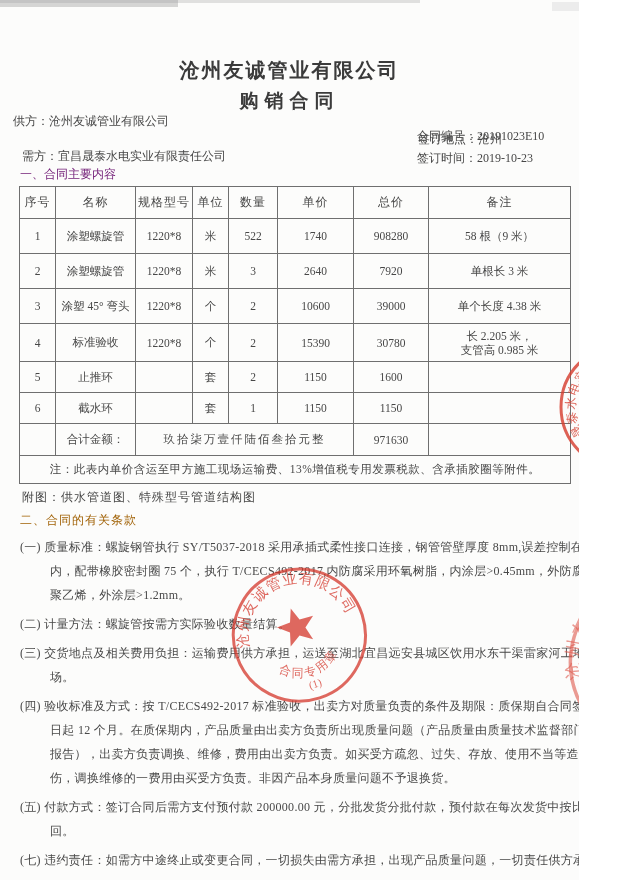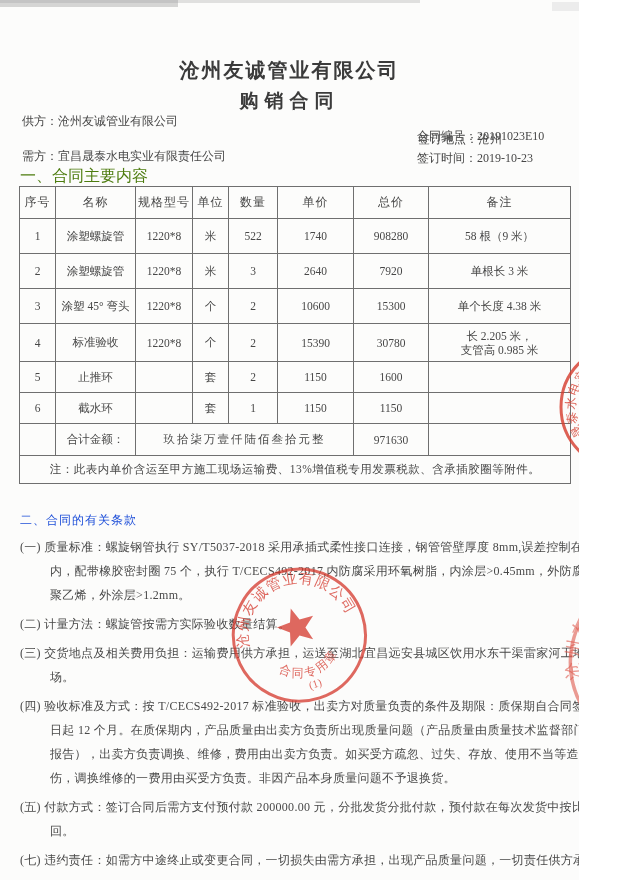--- a/index.html
+++ b/index.html
@@ -15,41 +15,41 @@
   .art-trline{left:631px;top:3px;width:2px;height:24px;background:#8a8a8a;opacity:.6;}
   .art-dot{left:584px;top:699px;width:3px;height:3px;background:#2b2b2b;border-radius:50%;}
 
   .title{position:absolute;left:0;right:0;top:57px;margin:0;text-align:center;
          font-size:20px;font-weight:600;letter-spacing:2px;color:#3b3b3b;}
   .subtitle{position:absolute;left:0;right:0;top:88px;margin:0;text-align:center;
          font-size:19px;font-weight:600;letter-spacing:6px;color:#3b3b3b;}
 
   .meta{position:absolute;left:0;top:0;width:640px;font-size:12px;color:#464646;}
   .meta p{margin:0;position:absolute;white-space:nowrap;}
-  .m-supplier{left:22px;top:113px;text-align:right;}
+  .m-supplier{left:13px;top:113px;text-align:right;}
   .m-buyer{left:22px;top:148px;}
   .m-cno{left:417px;top:128px;text-align:right;}
   .m-place{left:418px;top:131px;text-align:center;}
   .m-date{left:417px;top:150px;}
 
-  .sec1{position:absolute;left:20px;top:166px;margin:0;font-size:16px;color:#4d7c0f;}
+  .sec1{position:absolute;left:20px;top:166px;margin:0;font-size:12px;color:#701a75;}
 
   table.items{position:absolute;left:19px;top:186px;width:551px;border-collapse:collapse;
       table-layout:fixed;font-size:11.5px;color:#474747;border-radius:30px;}
   table.items th,table.items td{border:1px solid #6f6f6f;text-align:center;vertical-align:middle;
       padding:0 2px;font-weight:normal;overflow:hidden;}
   table.items th{font-size:12px;letter-spacing:1px;}
   tr.h32{height:32px;} tr.h35{height:35px;} tr.h38{height:38px;} tr.h28{height:28px;} tr.h31{height:31px;}
   .remark2{display:block;line-height:14px;}
   .remark1{display:block;line-height:14px;}
   td.notecell{text-align:left;padding:4px 6px;letter-spacing:.5px;}
   td.words{letter-spacing:2px;}
 
   .attach{position:absolute;left:22px;top:489px;margin:0;font-size:12px;letter-spacing:1px;}
-  .sec2{position:absolute;left:20px;top:512px;margin:0;font-size:12px;letter-spacing:1px;color:#1d4ed8;}
+  .sec2{position:absolute;left:20px;top:512px;margin:0;font-size:12px;letter-spacing:1px;color:#a16207;}
 
   .clauses{position:absolute;left:20px;top:535px;width:596px;font-size:12px;color:#484848;}
   .clauses p{margin:0 0 5px 0;line-height:24px;padding-left:30px;text-indent:-30px;letter-spacing:.3px;}
 
   .stamp{position:absolute;pointer-events:none;}
   .stampA{left:538px;top:322px;transform:rotate(-45deg);}
   .stampB{left:225px;top:557px;transform:rotate(-18deg);}
   .stampC{left:563px;top:553px;transform:rotate(-28deg);}
 </style>
 </head>
@@ -121,21 +121,21 @@
         <td>7920</td>
         <td>单根长 3 米</td>
       </tr>
       <tr class="h35">
         <td>3</td>
         <td>涂塑 45° 弯头</td>
         <td>1220*8</td>
         <td>个</td>
         <td>2</td>
         <td>10600</td>
-        <td>15300</td>
+        <td>39000</td>
         <td>单个长度 4.38 米</td>
       </tr>
       <tr class="h38">
         <td>4</td>
         <td>标准验收</td>
         <td>1220*8</td>
         <td>个</td>
         <td>2</td>
         <td>15390</td>
         <td>30780</td>
@@ -170,20 +170,21 @@
         <td class="words" colspan="4">玖拾柒万壹仟陆佰叁拾元整</td>
         <td>971630</td>
         <td></td>
       </tr>
       <tr class="h28">
         <td class="notecell" colspan="8">注：此表内单价含运至甲方施工现场运输费、13%增值税专用发票税款、含承插胶圈等附件。</td>
       </tr>
     </tbody>
   </table>
 
+  <p class="attach">附图：供水管道图、特殊型号管道结构图</p>
   <p class="sec2">二、合同的有关条款</p>
 
   <div class="clauses">
     <p>(一) 质量标准：螺旋钢管执行 SY/T5037-2018 采用承插式柔性接口连接，钢管管壁厚度 8mm,误差控制在 2%以内，配带橡胶密封圈 75 个，执行 T/CECS492-2017,内防腐采用环氧树脂，内涂层&gt;0.45mm，外防腐采用聚乙烯，外涂层&gt;1.2mm。</p>
     <p>(二) 计量方法：螺旋管按需方实际验收数量结算。</p>
     <p>(三) 交货地点及相关费用负担：运输费用供方承担，运送至湖北宜昌远安县城区饮用水东干渠雷家河工地现场。</p>
     <p>(四) 验收标准及方式：按 T/CECS492-2017 标准验收，出卖方对质量负责的条件及期限：质保期自合同签订之日起 12 个月。在质保期内，产品质量由出卖方负责所出现质量问题（产品质量由质量技术监督部门出具报告），出卖方负责调换、维修，费用由出卖方负责。如买受方疏忽、过失、存放、使用不当等造成损伤，调换维修的一费用由买受方负责。非因产品本身质量问题不予退换货。</p>
     <p>(五) 付款方式：签订合同后需方支付预付款 200000.00 元，分批发货分批付款，预付款在每次发货中按比例扣回。</p>
     <p>(七) 违约责任：如需方中途终止或变更合同，一切损失由需方承担，出现产品质量问题，一切责任供方承担。</p>
   </div>

